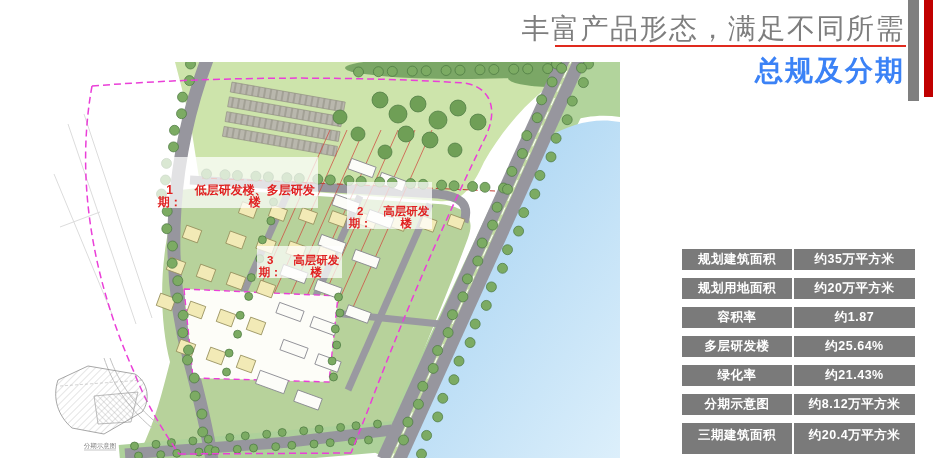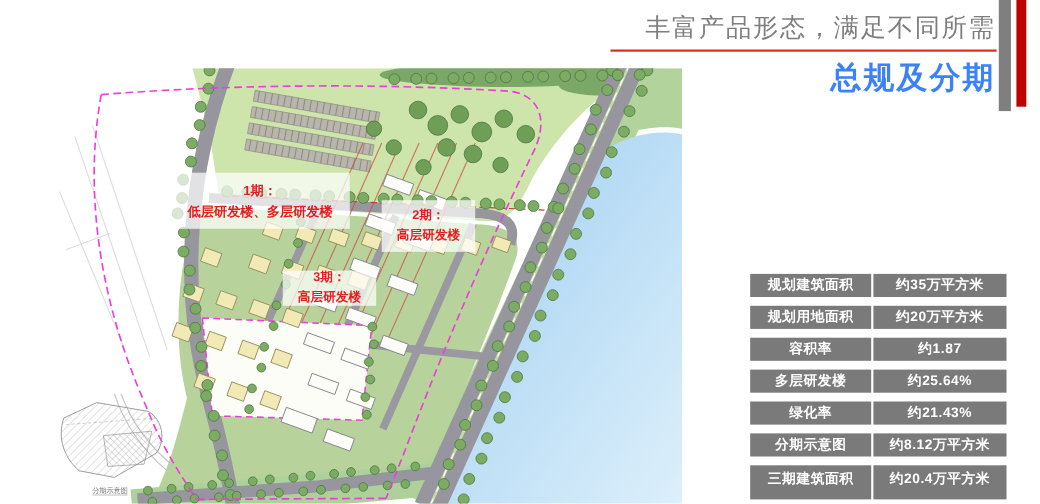--- a/index.html
+++ b/index.html
@@ -2,36 +2,36 @@
 <html><head>
 <meta charset="utf-8">
 <style>
   html,body{margin:0;padding:0;}
   body{
     width:945px;height:458px;position:relative;overflow:hidden;
     background:#ffffff;font-family:"Liberation Sans","DejaVu Sans",sans-serif;
   }
   
   .subtitle{
-    position:absolute;top:10px;right:40px;font-size:23px;color:#7e7e7e;
+    position:absolute;top:10px;right:40px;font-size:28px;color:#7e7e7e;
     letter-spacing:1.5px;white-space:nowrap;
   }
   .title-underline{position:absolute;top:45px;left:555px;width:351px;height:2px;background:#e02a1e;}
   .main-title{
     position:absolute;top:52px;right:40px;font-size:28px;font-weight:bold;
     color:#3b82f6;letter-spacing:2px;white-space:nowrap;
   }
   .bar-gray{position:absolute;top:0;left:908px;width:11px;height:101px;background:#7f7f7f;}
   .bar-red{position:absolute;top:0;left:924px;width:9px;height:97px;background:#c00000;}
   
   .map{position:absolute;left:40px;top:62px;width:580px;height:396px;}
   .map svg{position:absolute;left:0;top:0;}
   .phase-label{
     position:absolute;background:rgba(255,255,255,.72);color:#e02020;font-weight:bold;
-    font-size:11.5px;display:flex;flex-direction:column;align-items:center;
+    font-size:11.5px;display:flex;flex-direction:row;align-items:flex-end;
     justify-content:center;gap:7px;text-align:center;line-height:1;z-index:5;
   }
   .phase-1{left:115px;top:95px;width:163px;height:51px;font-size:12px;}
   .phase-2{left:307px;top:120px;width:85px;height:47px;}
   .phase-3{left:217px;top:184px;width:85px;height:32px;}
   .inset{position:absolute;left:8px;top:296px;width:130px;height:100px;z-index:4;}
   
   .stats-table{
     position:absolute;left:682px;top:249px;width:233px;
     display:flex;flex-direction:column;gap:8px;

